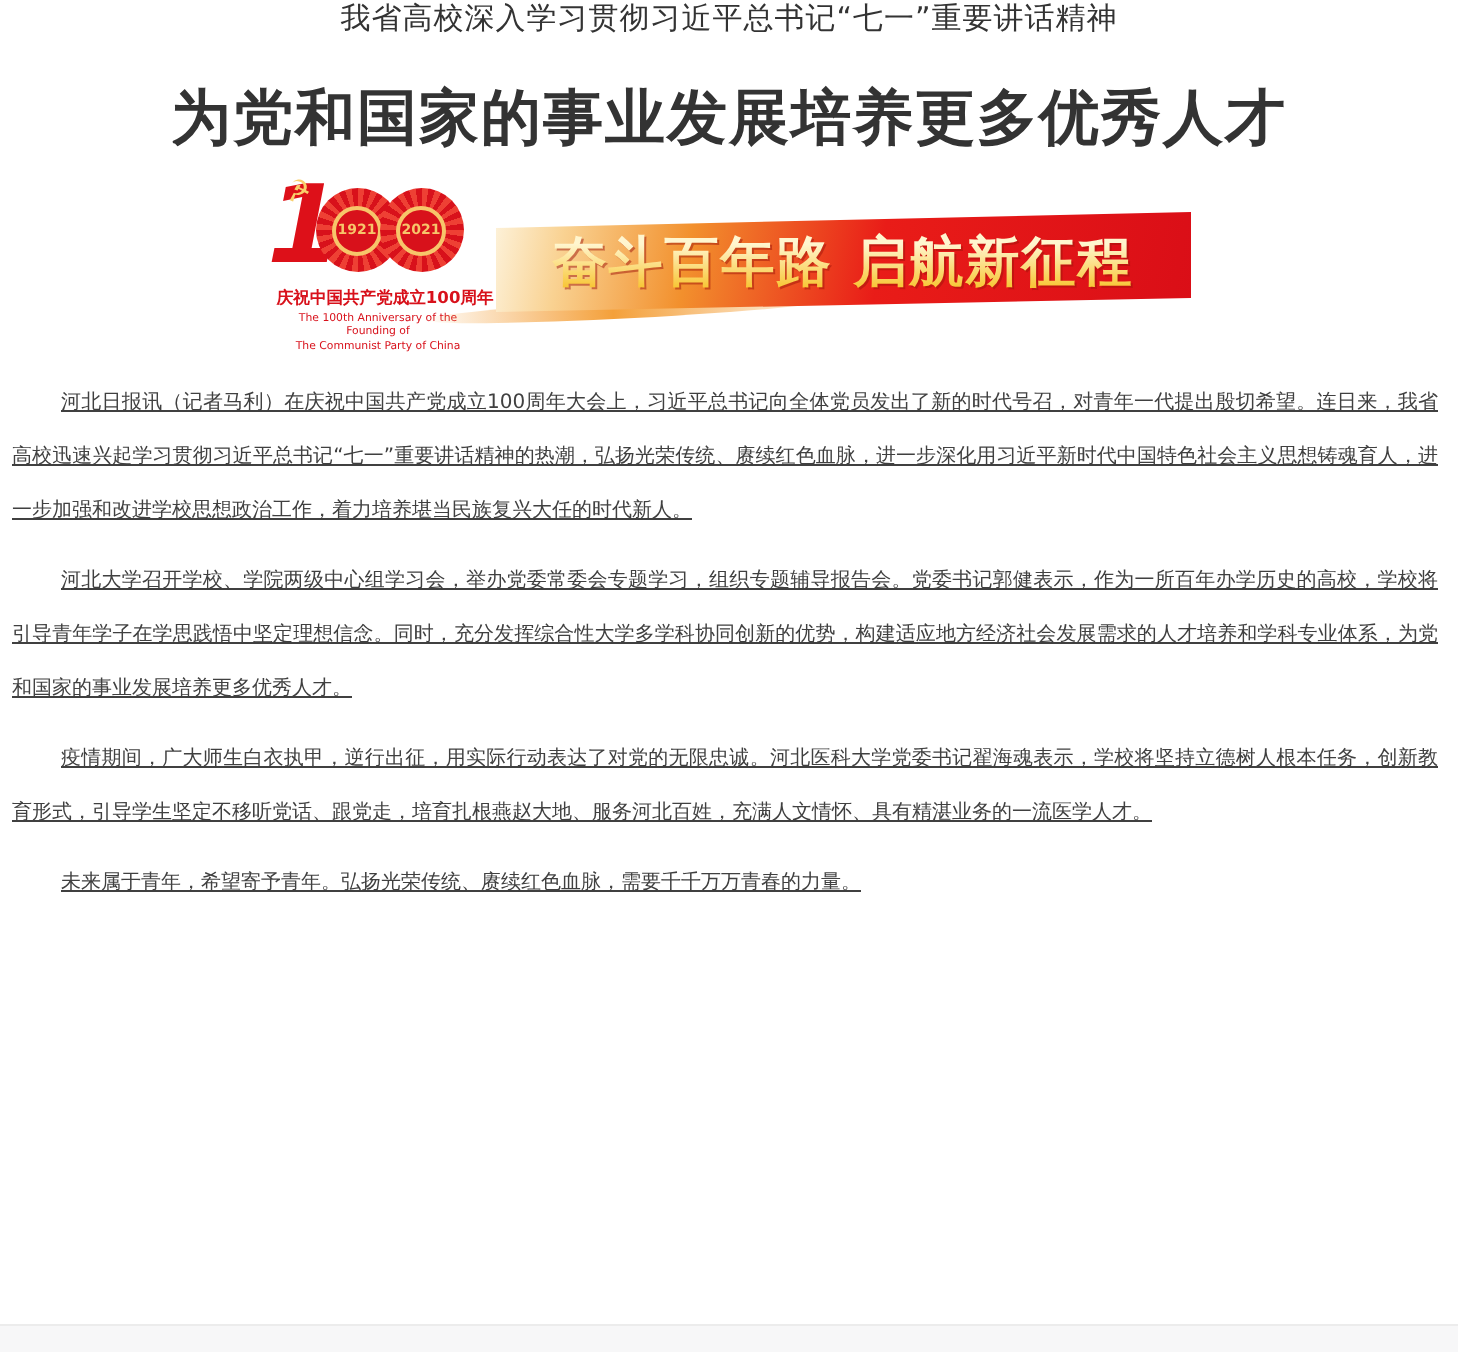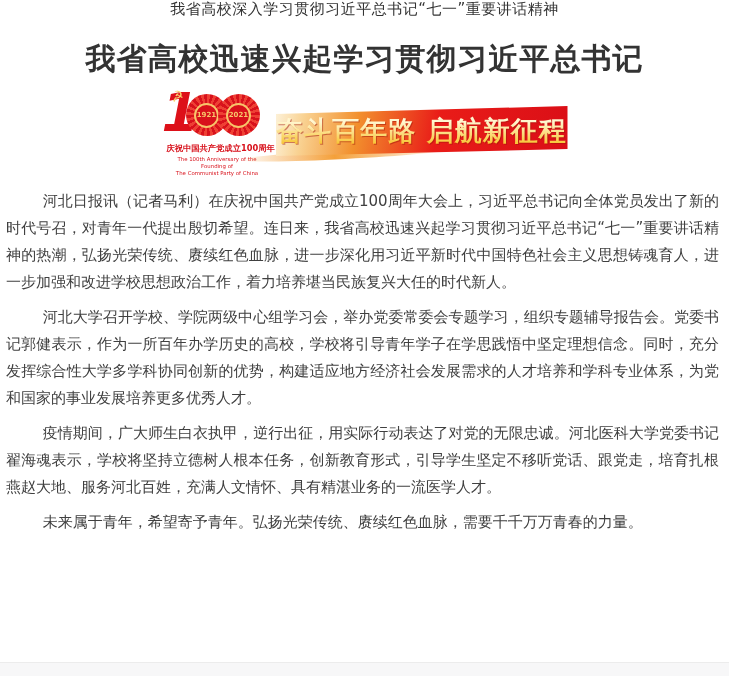--- a/index.html
+++ b/index.html
@@ -38,53 +38,53 @@
   }
   .celebrate {
     margin-top:3px; color:#d8111b; font-size:9px; font-weight:bold; white-space:nowrap;
     transform:scale(0.92); transform-origin:center top;
   }
   .english {
     color:#d8111b; font-size:6px; line-height:7px; transform:scale(0.9); transform-origin:center top;
   }
   .ribbon-wrap { position:relative; margin-left:4px; margin-top:16px; flex:0 0 auto; }
   .ribbon {
-    width:292px; height:50px;
+    width:348px; height:50px;
     background:linear-gradient(100deg,#fdf2da 0%,#f9d292 10%,#f2902d 28%,#e91c18 55%,#da0e17 100%);
     clip-path:polygon(0 16%, 100% 0, 100% 86%, 0 100%);
     display:flex; align-items:center; justify-content:center;
   }
   .slogan {
     font-size:27px; font-weight:bold; white-space:nowrap; letter-spacing:1px;
     background:linear-gradient(180deg,#fff6cf 25%,#f8c636 85%);
     -webkit-background-clip:text; background-clip:text; color:transparent;
     filter:drop-shadow(1px 1px 0 rgba(160,20,10,.5));
   }
   .swoosh {
     position:absolute; left:-36px; bottom:-3px; width:210px; height:9px; border-radius:50%;
     background:linear-gradient(90deg, rgba(249,180,80,0), #f4a03a 45%, rgba(233,60,20,0));
     transform:rotate(-3deg);
   }
   
   .article { margin-top:20px; padding:0 10px 0 6px; }
   .article p {
-    margin:0 0 8px; font-size:15px; line-height:27px; color:#404040;
-    text-indent:2.45em; text-align:justify;
+    margin:0 0 8px; font-size:10px; line-height:27px; color:#404040;
+    text-indent:2.45em; text-align:justify;text-decoration:underline;
   }
   .footer-band {
     position:absolute; left:0; bottom:0; width:100%; height:14px;
     background:#f7f7f8; border-top:1px solid #ececec; box-sizing:border-box;
   }
 </style>
 </head>
 <body>
 
 <div class="topline">我省高校深入学习贯彻习近平总书记“七一”重要讲话精神</div>
 
-<h1 class="article-title">我省高校迅速兴起学习贯彻习近平总书记</h1>
+<h1 class="article-title">为党和国家的事业发展培养更多优秀人才</h1>
 
 <div class="banner">
   <div class="logo">
     <div class="logo-graphic">
       <span class="digit-one">1</span>
       <span class="emblem">☭</span>
       <div class="ring-circle c1">
         <div class="ring-inner">1921</div>
       </div>
       <div class="ring-circle c2">

